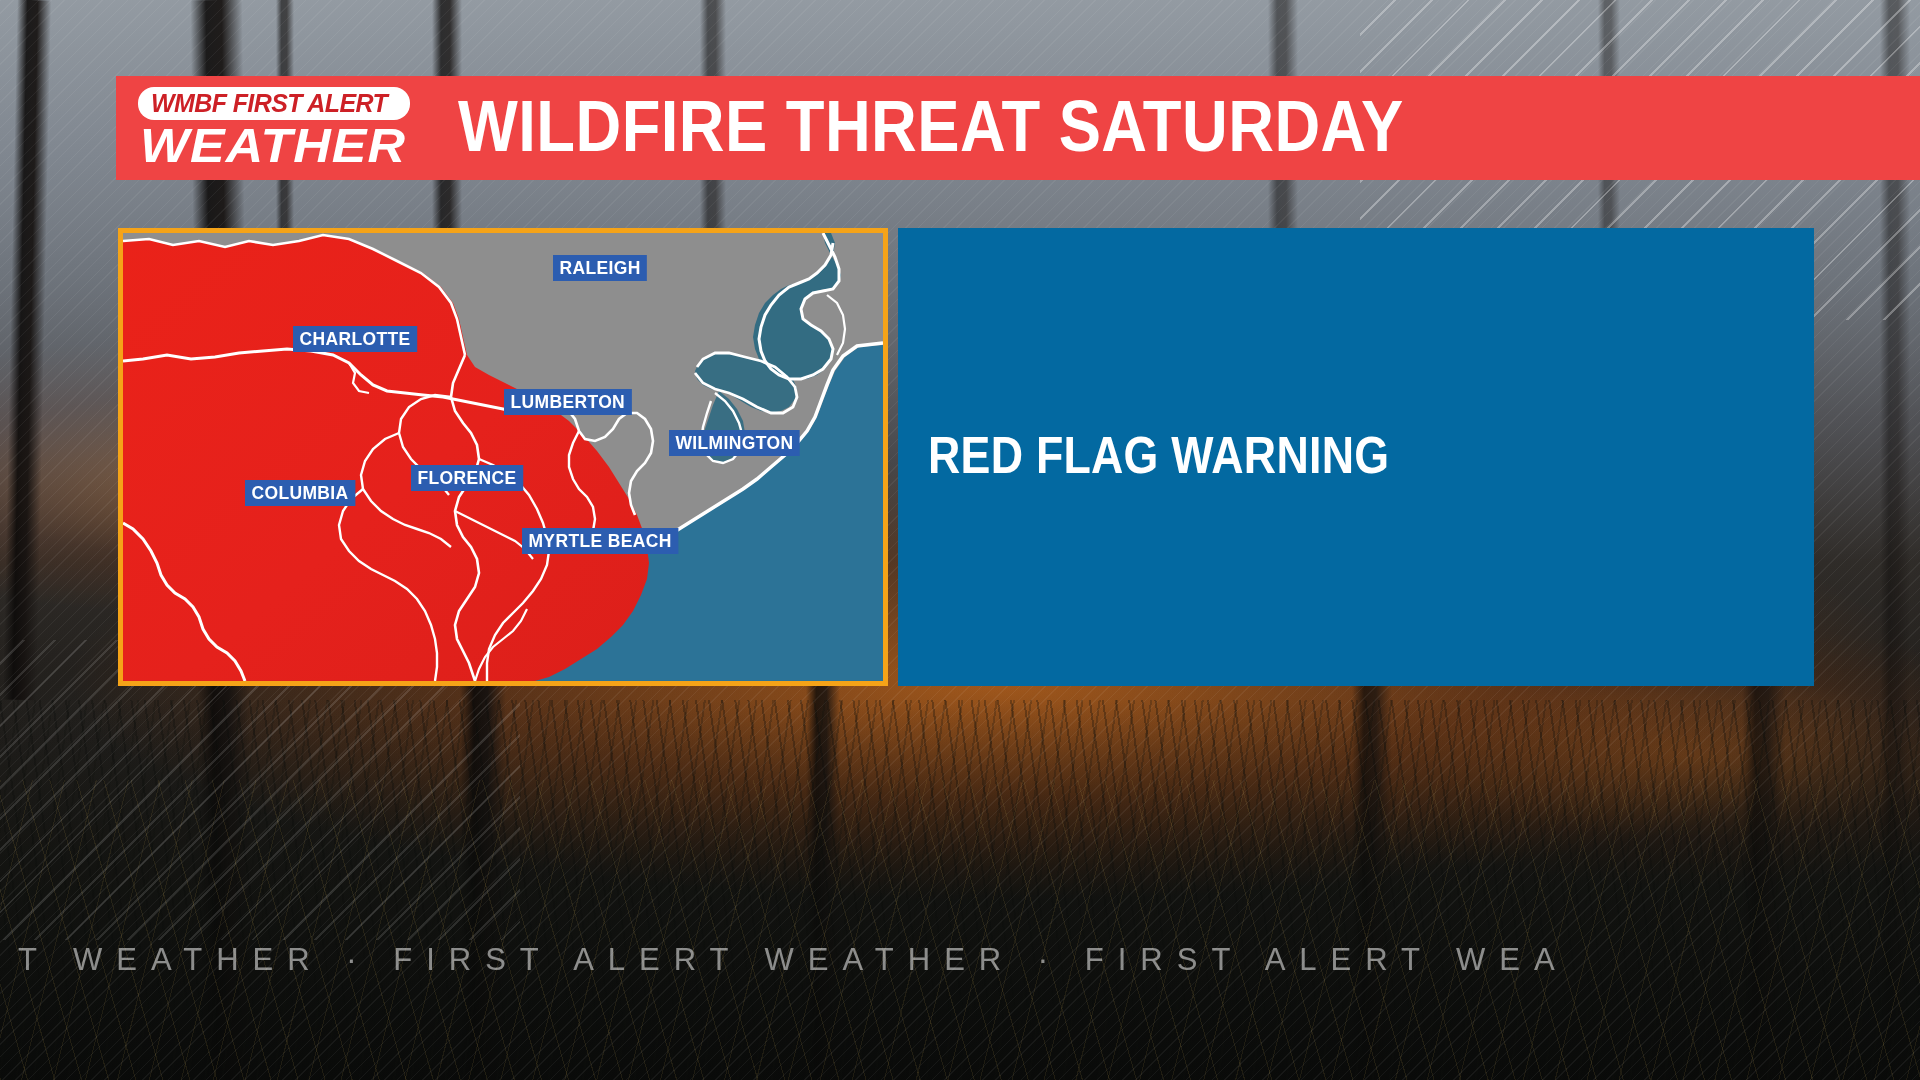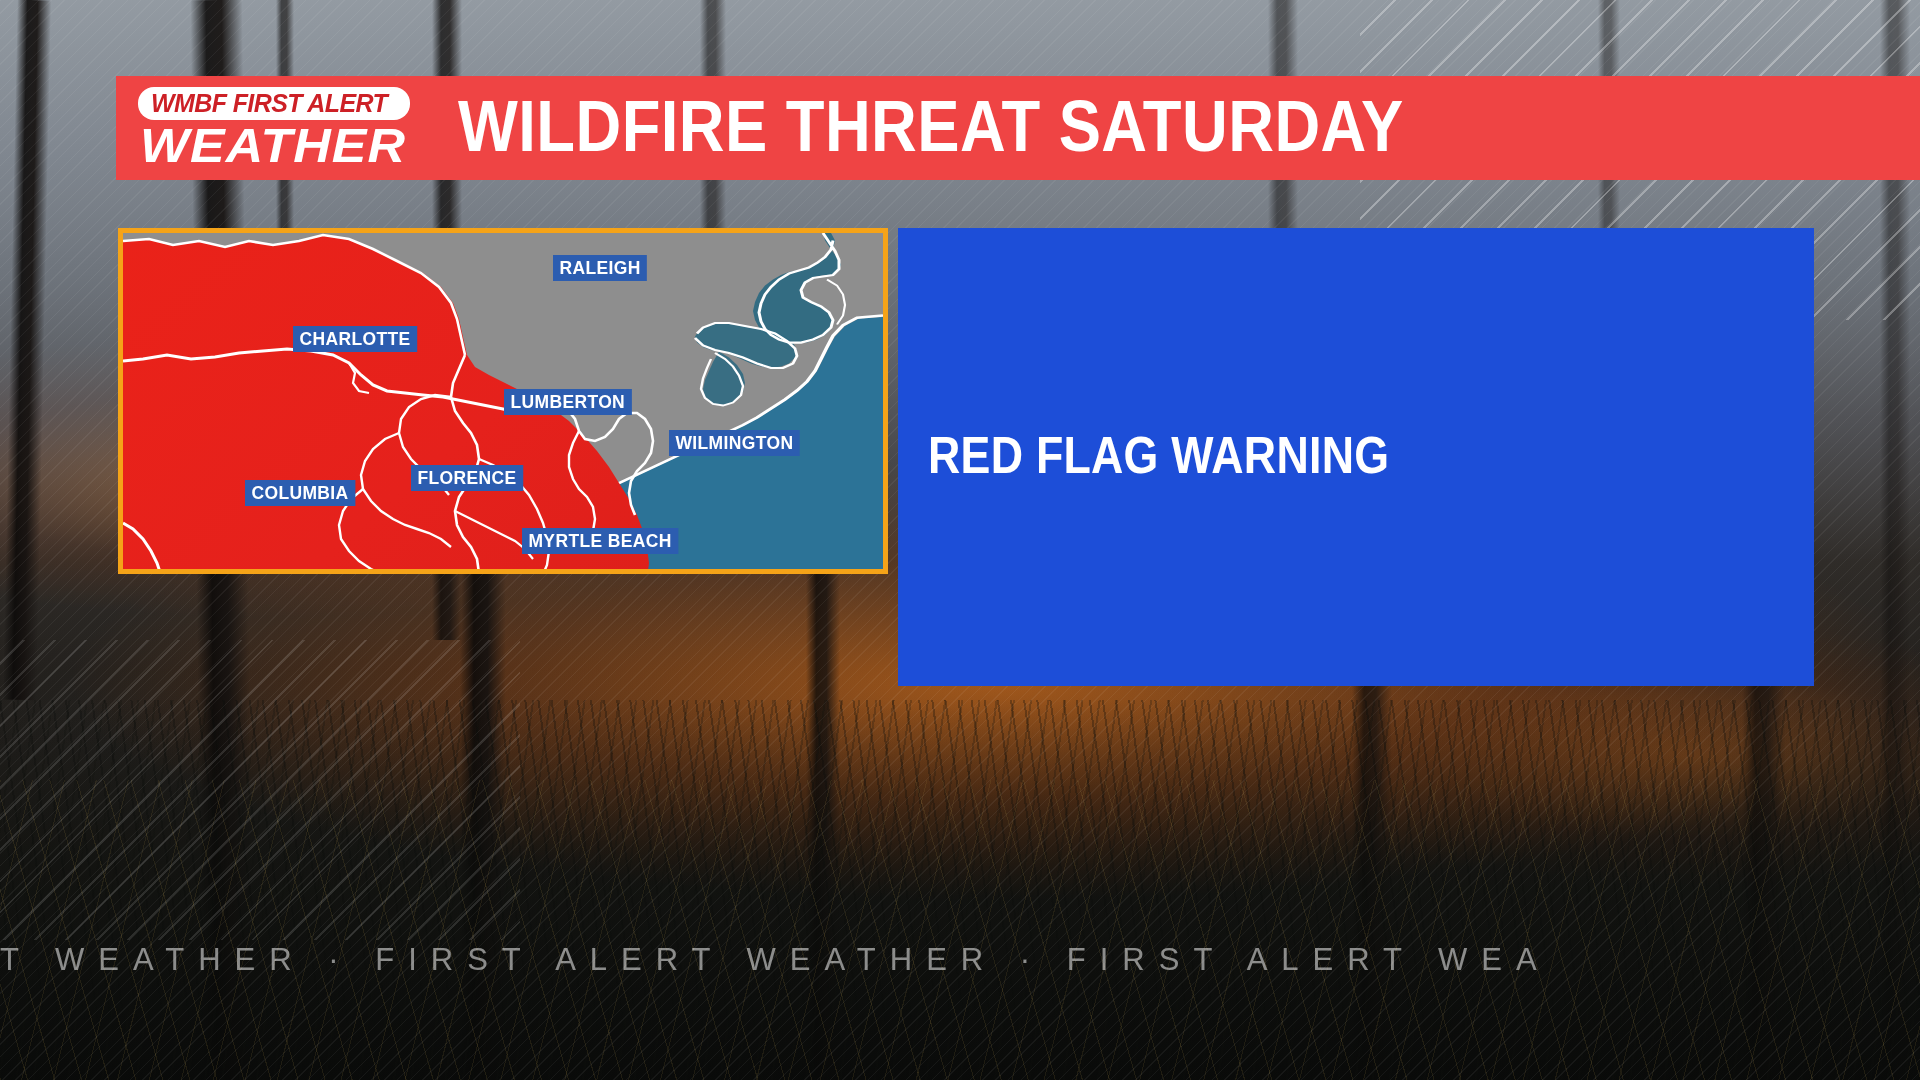--- a/index.html
+++ b/index.html
@@ -107,21 +107,21 @@
     white-space:nowrap;
     overflow:hidden;
     pointer-events:none;
   }
   .watermark span {
     font-family:"Liberation Sans", sans-serif;
     font-size:31px;
     font-weight:400;
     letter-spacing:14px;
     color:rgba(255,255,255,0.52);
-    padding-left:0;
+    padding-left:18px;
   }
 
   
   .header {
     position:absolute; left:116px; top:76px;
     width:1830px; height:104px;
     background:#ef4444;
     display:flex; align-items:center;
     z-index:5;
   }
@@ -174,21 +174,21 @@
     transform:scaleX(0.88);
     transform-origin:left center;
     white-space:nowrap;
     margin-left:14px;
     padding-bottom:4px;
   }
 
   
   .map-panel {
     position:absolute; left:118px; top:228px;
-    width:770px; height:346px;
+    width:770px; height:458px;
     border:5px solid #f5a318;
     background:#8b8b8b;
     overflow:hidden;
     z-index:4;
     text-decoration:underline;
   }
   .map-inner { position:absolute; inset:0; overflow:hidden; }
 
   .land { position:absolute; inset:0; background:#8e8e8e; }
 
@@ -213,21 +213,21 @@
     transform:scaleX(0.92);
     transform-origin:left center;
     white-space:nowrap;
     z-index:9;
   }
 
   
   .facts {
     position:absolute; left:898px; top:228px;
     width:916px; height:458px;
-    background:#1d4ed8;
+    background:#0369a1;
     z-index:4;
     display:flex; flex-direction:row;
   }
   .fact {
     flex:1 1 0;
     display:flex; align-items:center;
     padding-left:30px;
     position:relative;
   }
   .fact + .fact::before {

